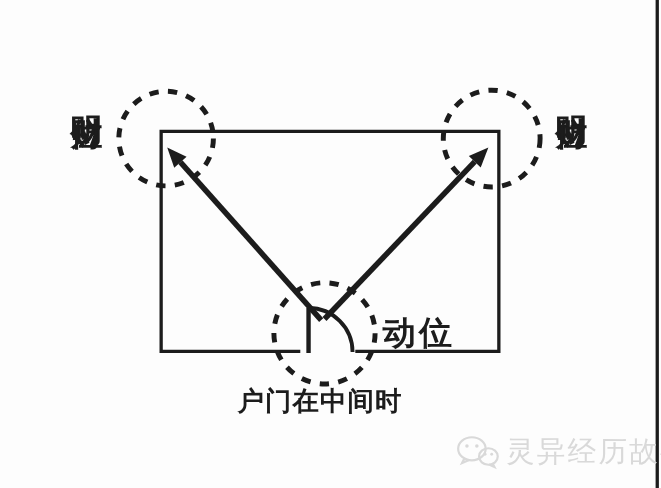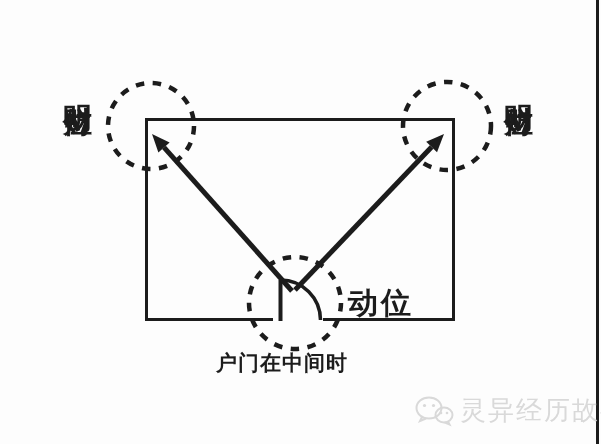--- a/index.html
+++ b/index.html
@@ -38,21 +38,21 @@
   }
   .vlabel.left{left:63px;top:81px;}
   .vlabel.right{left:504px;top:81px;}
   .dong-label{
     position:absolute;left:348px;top:283px;
     font-size:30px;font-weight:700;letter-spacing:3px;
     color:var(--text-color);
   }
   .caption{
     position:absolute;left:216px;top:349px;
-    font-size:21px;font-weight:700;letter-spacing:1px;
+    font-size:24px;font-weight:700;letter-spacing:1px;
     color:var(--text-color);
     white-space:nowrap;
   }
   .watermark{
     position:absolute;left:414px;top:393px;
     display:flex;align-items:center;gap:6px;
     color:var(--watermark-color);
   }
   .watermark .wm-text{
     font-size:26px;

